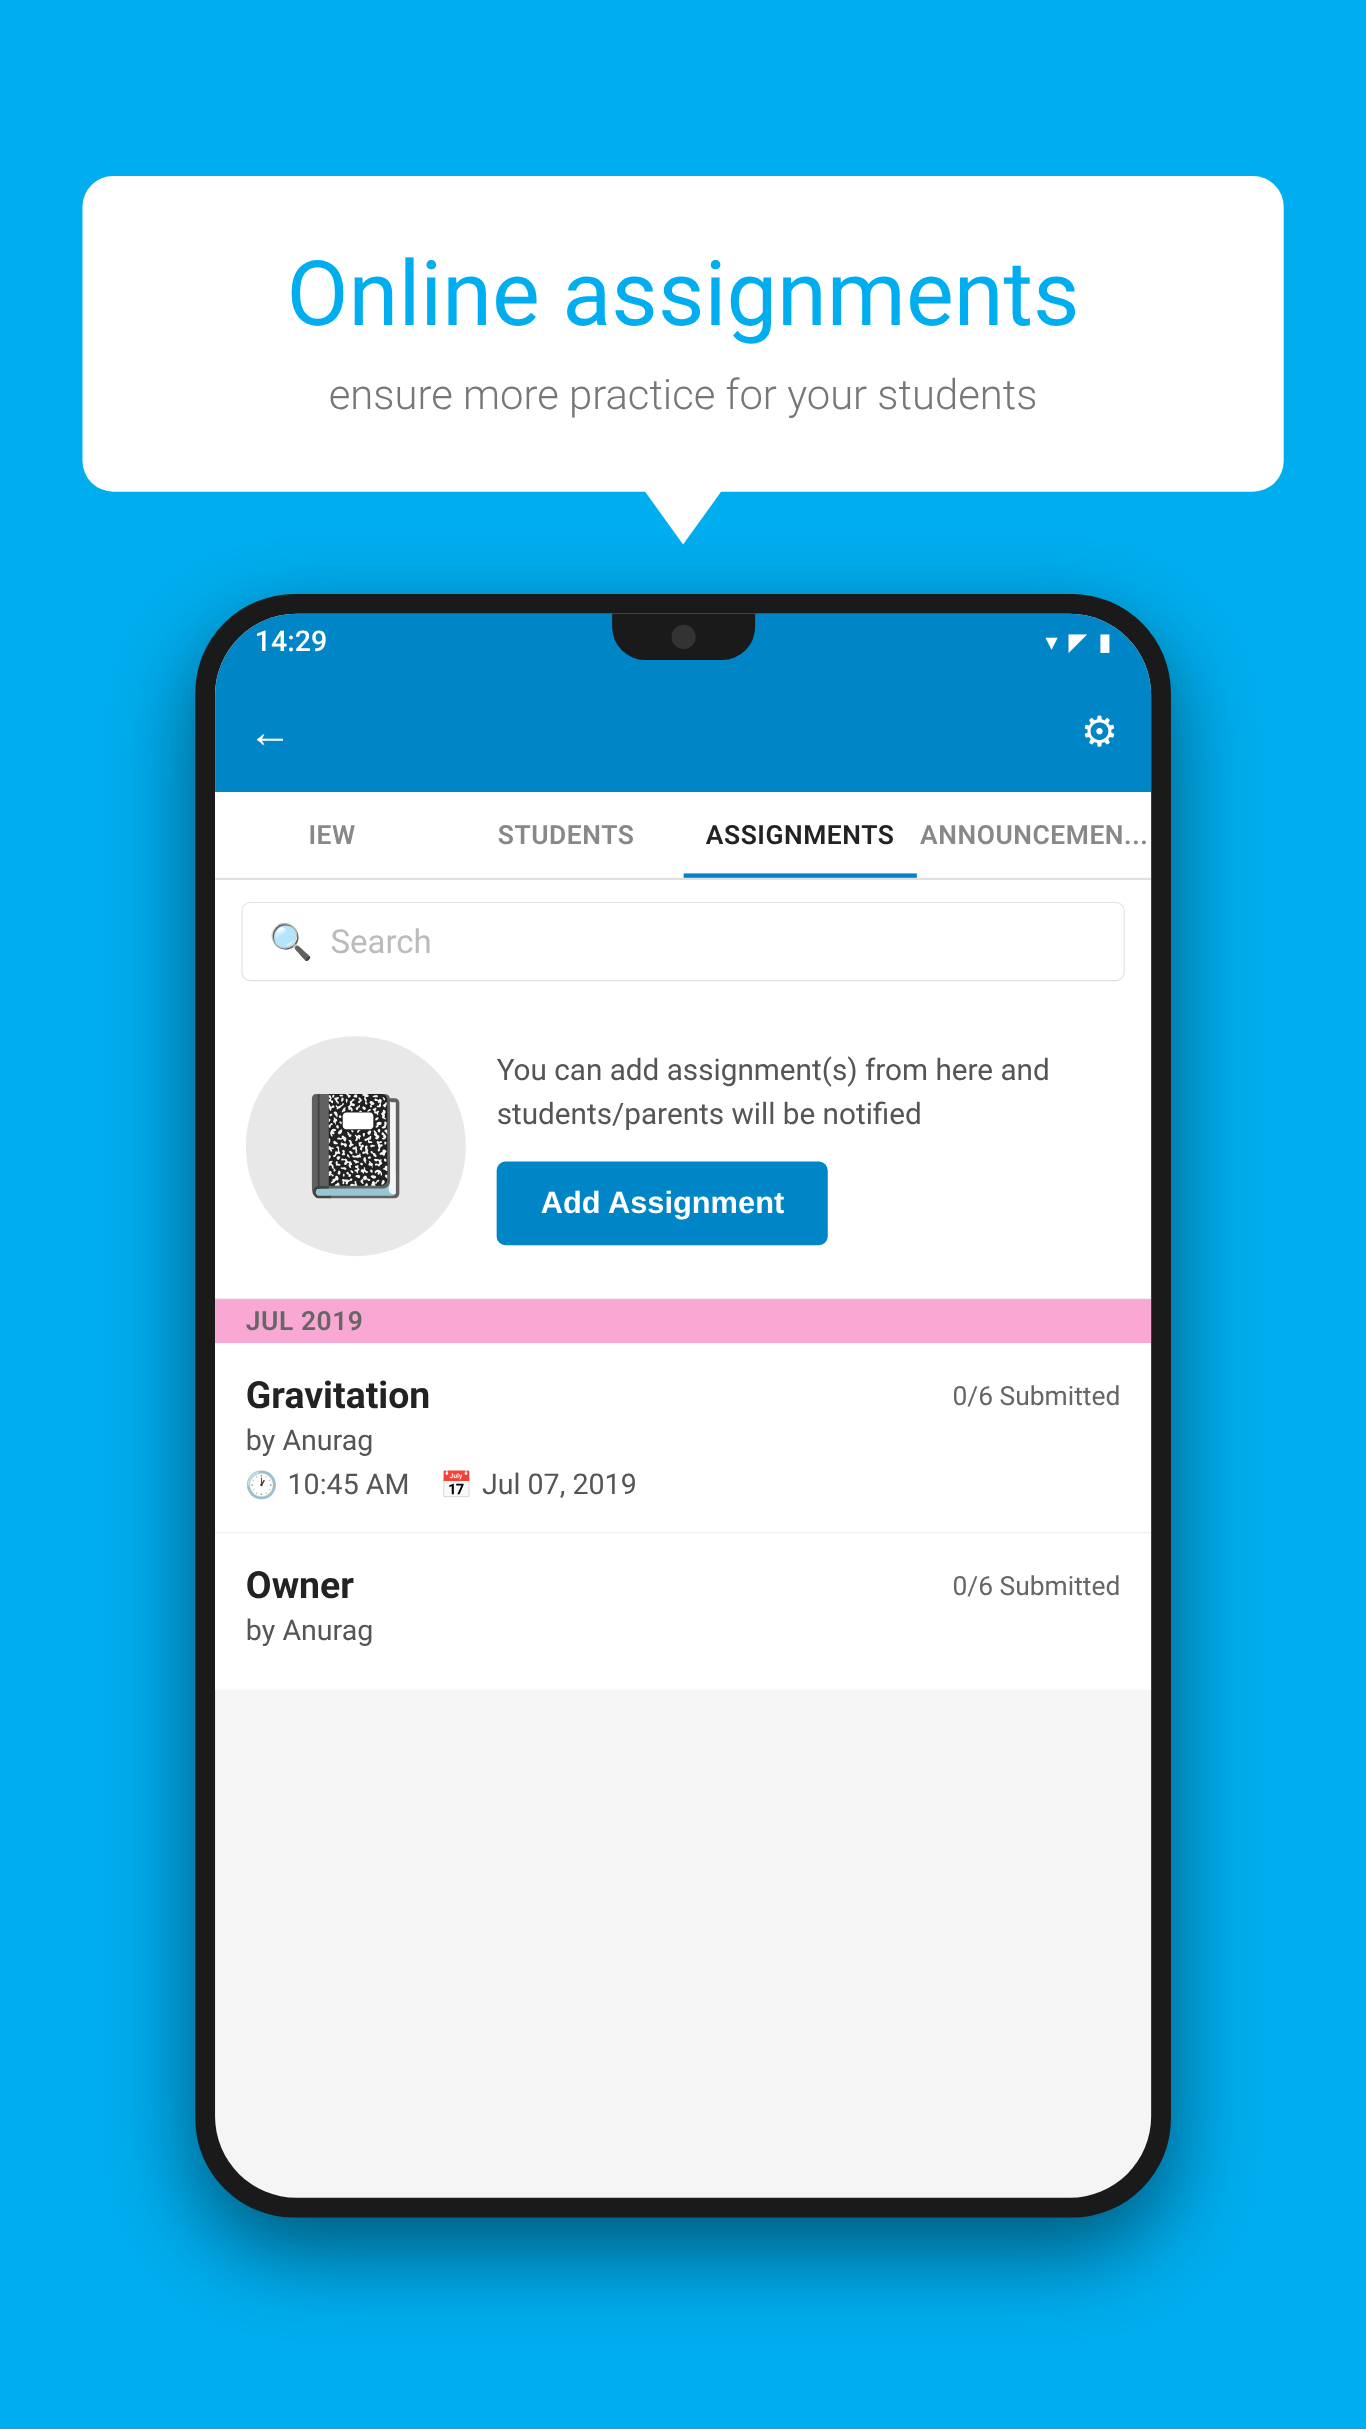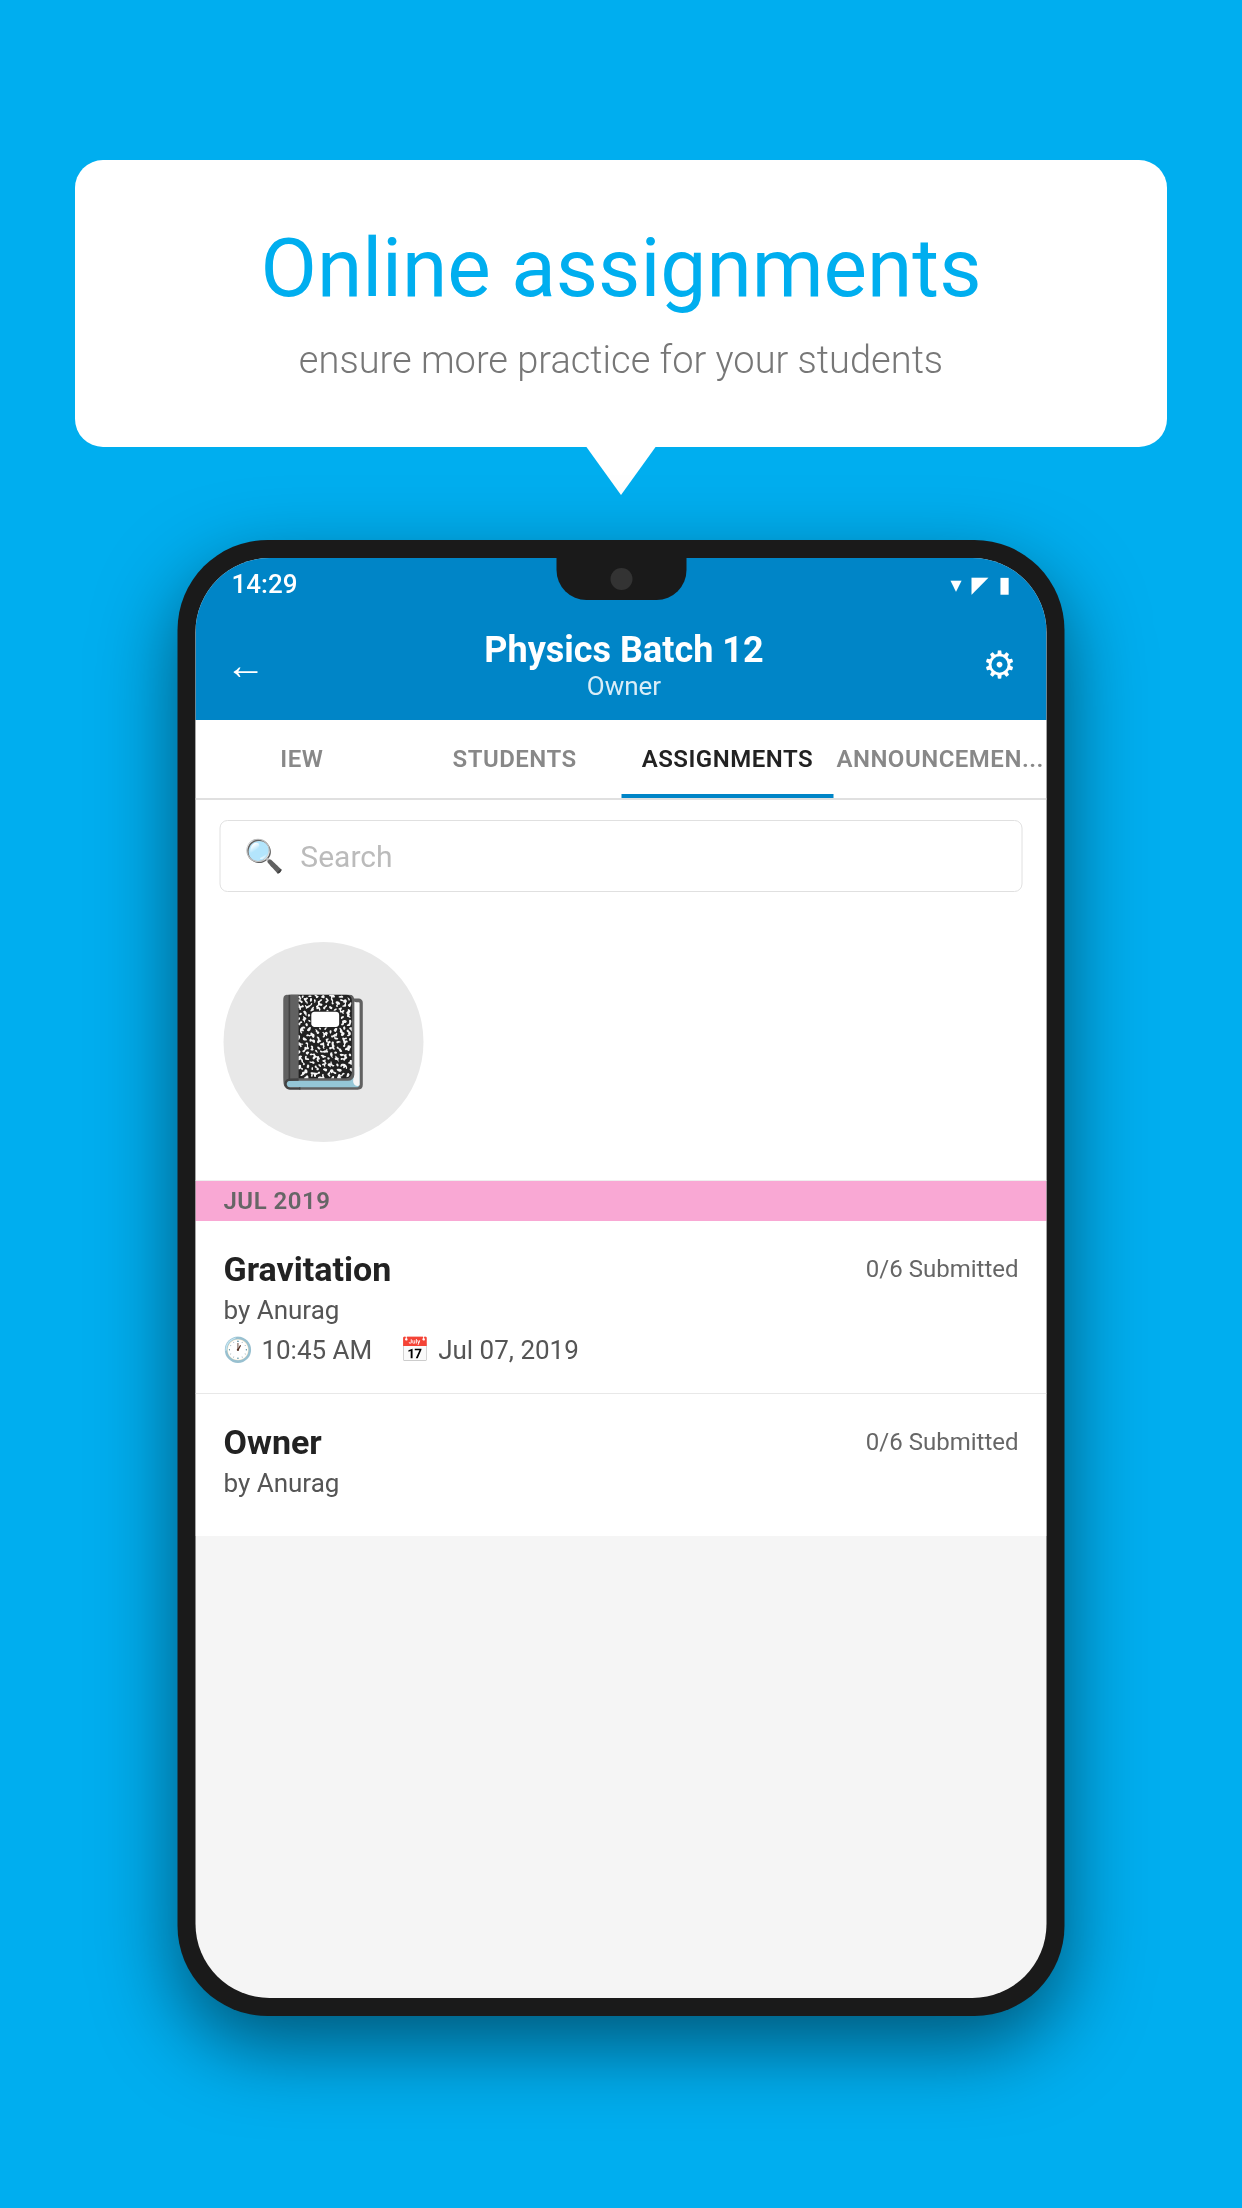--- a/index.html
+++ b/index.html
@@ -366,24 +366,20 @@
         <span class="status-time">14:29</span>
         <div class="status-icons">
           <span class="wifi-icon">▾</span>
           <span class="signal-icon">◤</span>
           <span class="battery-icon">▮</span>
         </div>
       </div>
 
       <div class="app-header">
         <span class="header-back">←</span>
-        <div class="header-title-block">
-          <div class="header-title">Physics Batch 12</div>
-          <div class="header-subtitle">Owner</div>
-        </div>
         <span class="header-settings">⚙</span>
       </div>
 
       <div class="tabs-bar">
         <div class="tab-item">
           <span>IEW</span>
         </div>
         <div class="tab-item">
           <span>STUDENTS</span>
         </div>
@@ -398,20 +394,24 @@
       <div class="search-container">
         <div class="search-bar">
           <span class="search-icon-svg">🔍</span>
           <span class="search-placeholder">Search</span>
         </div>
       </div>
 
       <div class="promo-block">
         <div class="promo-icon-circle">
           <span class="notebook-icon">📓</span>
+        </div>
+        <div class="promo-text-block">
+          <div class="promo-description">You can add assignment(s) from here and students/parents will be notified</div>
+          <button class="add-assignment-btn">Add Assignment</button>
         </div>
       </div>
 
       <div class="section-header">
         <span>JUL 2019</span>
       </div>
 
       <div class="assignment-item">
         <div class="assignment-row-top">
           <span class="assignment-name">Gravitation</span>

